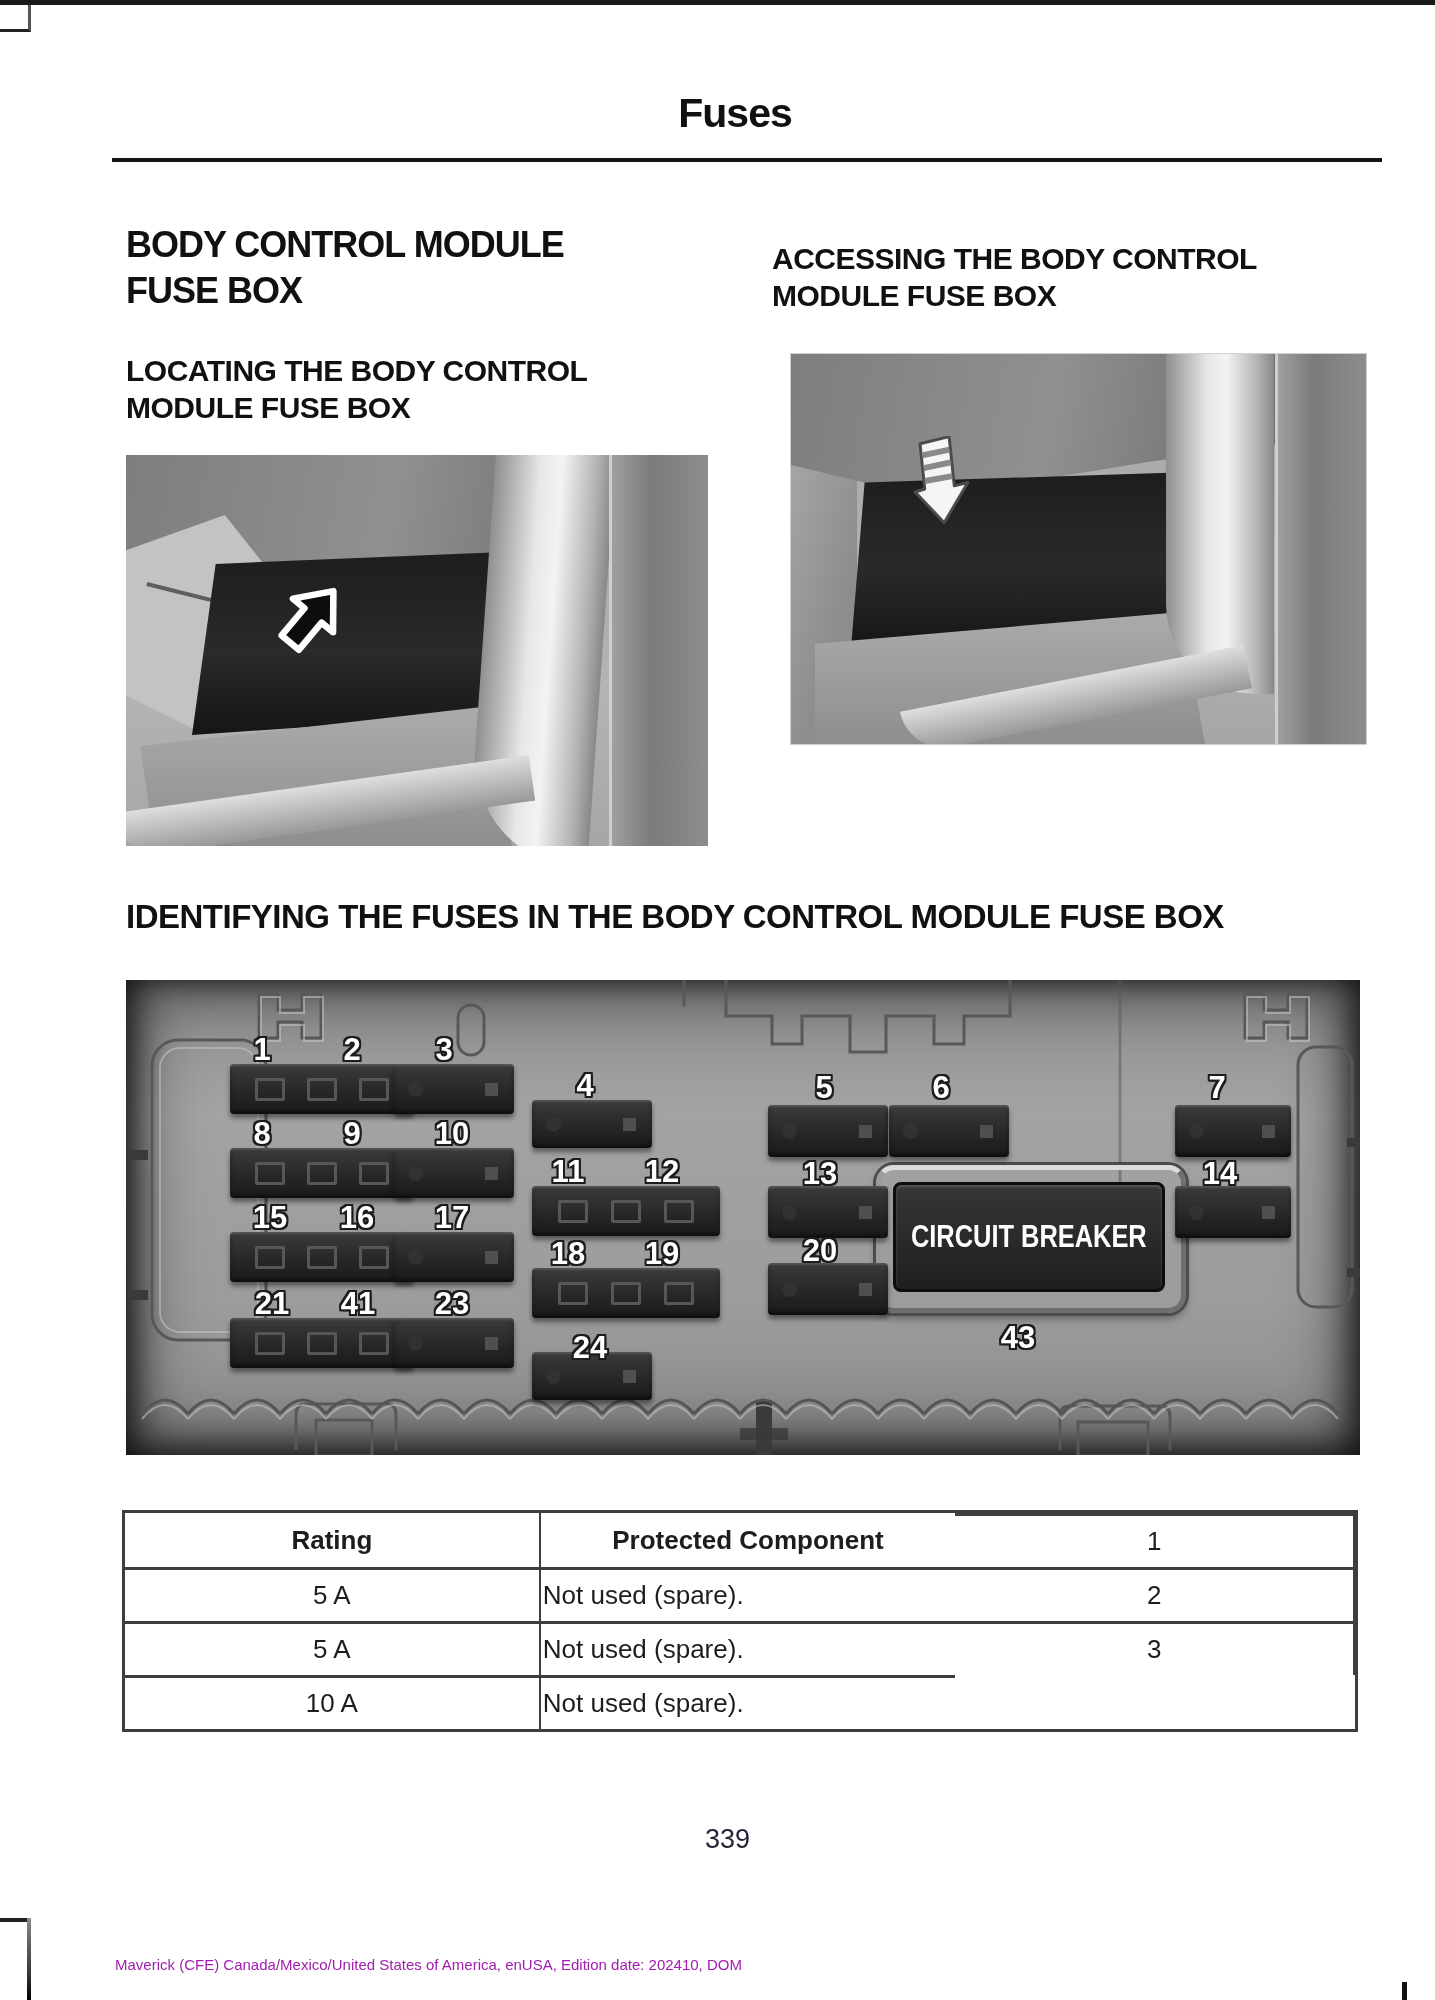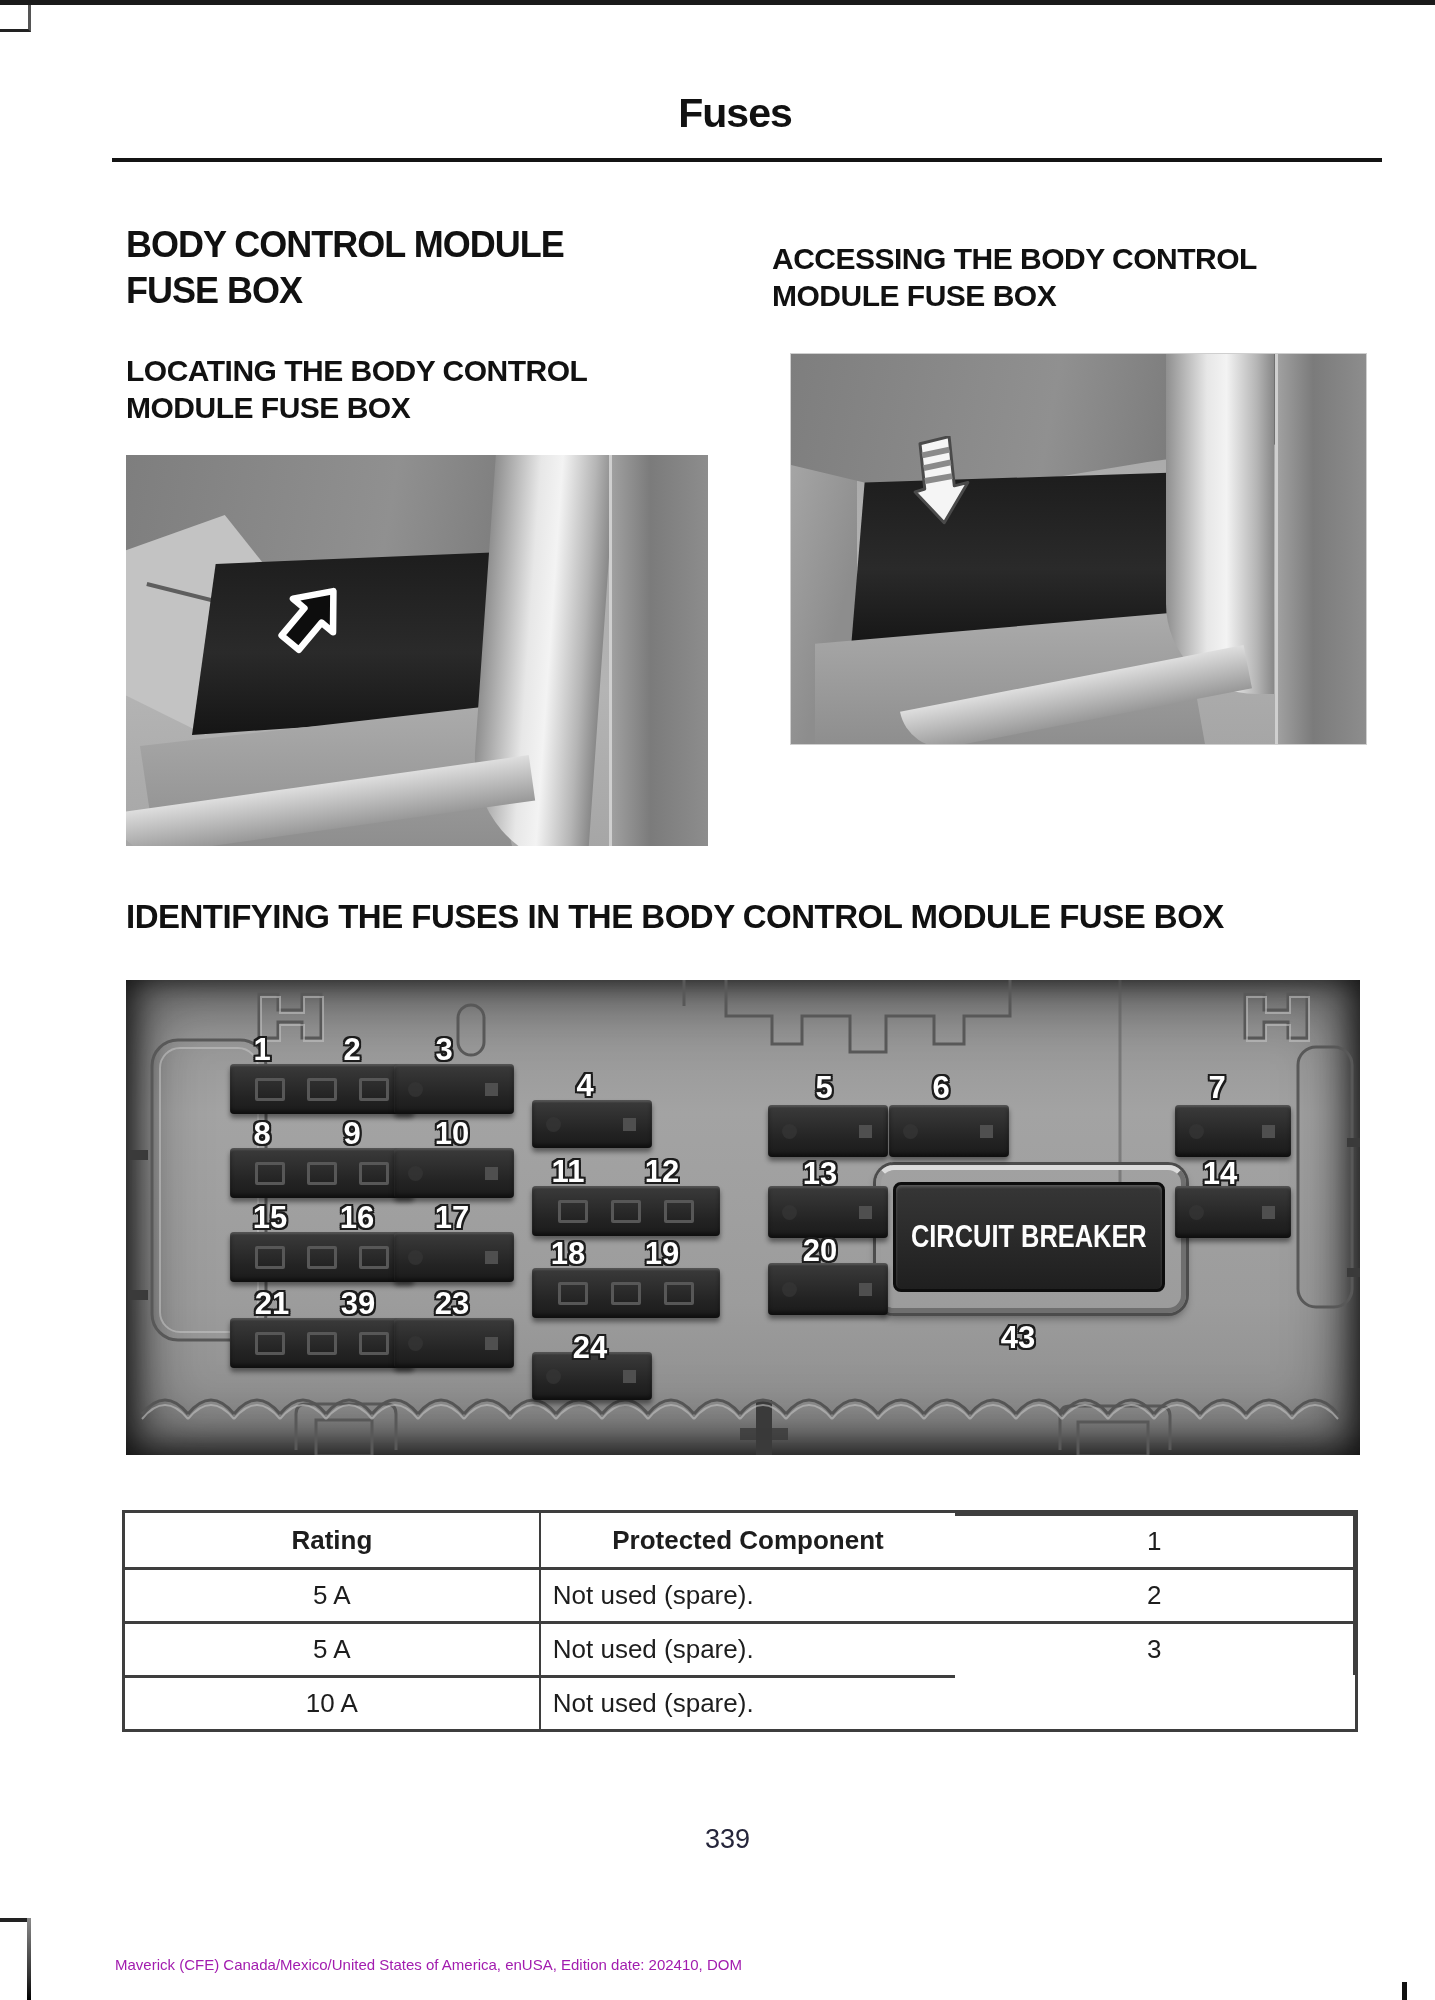--- a/index.html
+++ b/index.html
@@ -93,21 +93,21 @@
 
   
   .fuse-table{position:absolute;left:122px;top:1510px;width:1236px;background:#fff;
               border:3px solid #3e3e3e;display:grid;grid-template-columns:33.8% 33.7% 32.5%;
               box-sizing:border-box;}
   .cell{display:flex;align-items:center;justify-content:center;height:54px;
         font-size:26px;color:#1d1d1d;border-right:2px solid #3e3e3e;box-sizing:border-box;}
   .cell.last{border-right:none;}
   .cell.hdr{font-weight:700;}
   .cell.body{border-top:3px solid #3e3e3e;}
-  .cell.left{justify-content:flex-start;padding-left:12px;}
+  .cell.left{justify-content:flex-start;padding-left:2px;}
 
   .pagenum{position:absolute;left:0;top:1824px;width:1455px;text-align:center;
            font-size:27px;color:#25253a;}
   .footer{position:absolute;left:115px;top:1956px;font-size:15px;color:#a21caf;}
 </style>
 </head>
 <body>
 
 <div class="page">
 
@@ -290,21 +290,21 @@
       <div class="fnum" style="left: 136px; top: 52px;">1</div>
       <div class="fnum" style="left: 226px; top: 52px;">2</div>
       <div class="fnum" style="left: 318px; top: 52px;">3</div>
       <div class="fnum" style="left: 136px; top: 136px;">8</div>
       <div class="fnum" style="left: 226px; top: 136px;">9</div>
       <div class="fnum" style="left: 326px; top: 136px;">10</div>
       <div class="fnum" style="left: 144px; top: 220px;">15</div>
       <div class="fnum" style="left: 231px; top: 220px;">16</div>
       <div class="fnum" style="left: 326px; top: 220px; text-align: right;">17</div>
       <div class="fnum" style="left: 146px; top: 306px;">21</div>
-      <div class="fnum" style="left: 232px; top: 306px;">39</div>
+      <div class="fnum" style="left: 232px; top: 306px;">41</div>
       <div class="fnum" style="left: 326px; top: 306px;">23</div>
       <div class="fnum" style="left: 459px; top: 88px;">4</div>
       <div class="fnum" style="left: 442px; top: 174px;">11</div>
       <div class="fnum" style="left: 536px; top: 174px;">12</div>
       <div class="fnum" style="left: 442px; top: 256px;">18</div>
       <div class="fnum" style="left: 536px; top: 256px;">19</div>
       <div class="fnum" style="left: 464px; top: 338px; margin-top: 12px;">24</div>
       <div class="fnum" style="left: 698px; top: 90px;">5</div>
       <div class="fnum" style="left: 815px; top: 90px;">6</div>
       <div class="fnum" style="left: 694px; top: 176px;">13</div>

